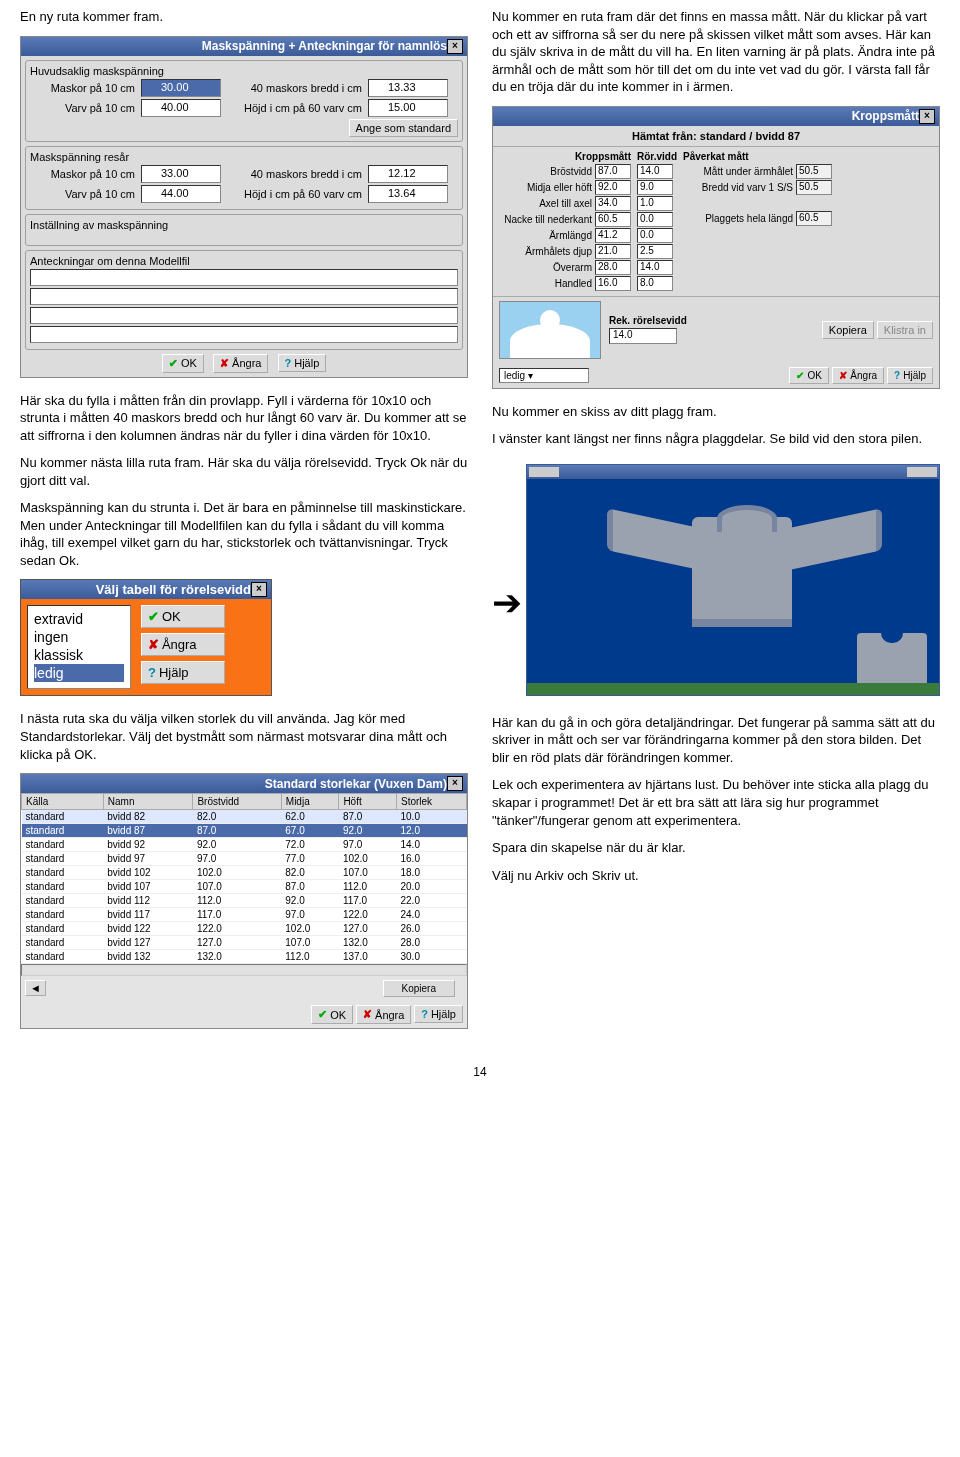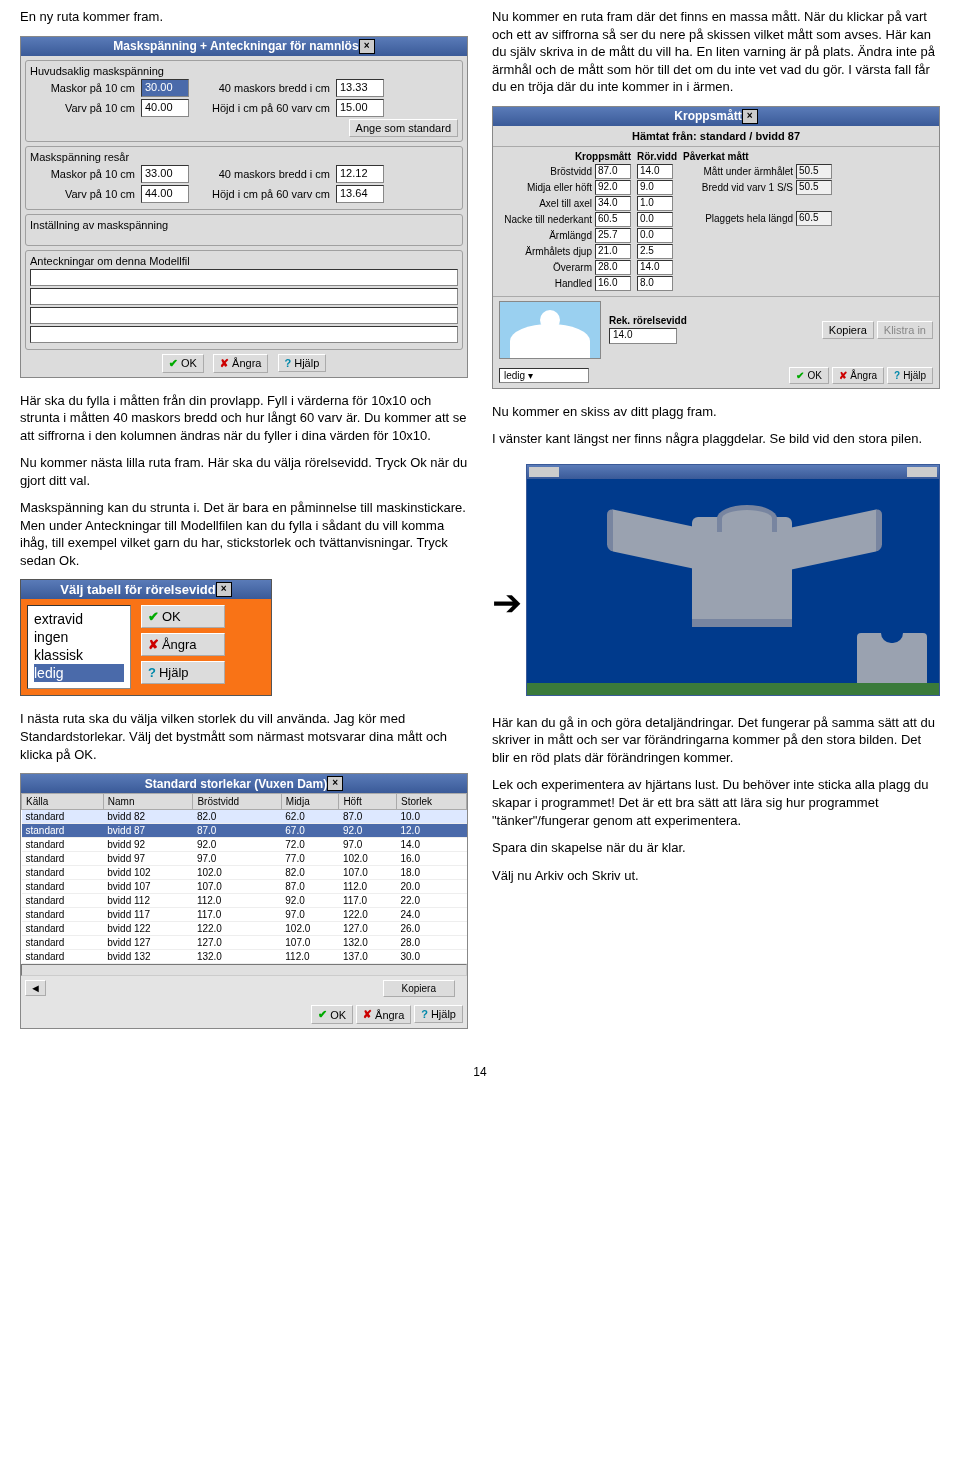--- a/index.html
+++ b/index.html
@@ -3,27 +3,27 @@
 <meta charset="utf-8">
 <style>
   body{margin:0;font-family:Verdana,Arial,sans-serif;font-size:13px;color:#000;background:#fff;width:960px}
   .page{display:flex;gap:24px;padding:8px 20px 20px 20px}
   .col{flex:1;min-width:0}
   .bodytext{line-height:1.35;margin:0 0 10px 0}
   .pagenum{text-align:center;font-size:12px;margin-top:16px;margin-bottom:30px}
 
   
   .dlg{border:1px solid #888;background:#dcdcdc;font-family:"MS Sans Serif",Tahoma,sans-serif;font-size:11px;margin-bottom:14px}
-  .dlg-title{background:linear-gradient(#5a7bb8,#3a5a98);color:#fff;font-weight:bold;padding:2px 4px;display:flex;justify-content:center;align-items:center;font-size:12px}
+  .dlg-title{background:linear-gradient(#5a7bb8,#3a5a98);color:#fff;font-weight:bold;padding:2px 4px;display:flex;justify-content:flex-end;align-items:center;font-size:12px}
   .dlg-title .xbtn{background:#ccc;color:#000;width:14px;height:13px;text-align:center;line-height:11px;border:1px solid #000;font-weight:bold;font-size:10px}
   .grp{border:1px solid #a0a0a0;margin:4px;padding:4px;border-radius:3px;background:#dcdcdc}
   .grp-title{font-size:11px;font-weight:normal;margin-bottom:2px}
   .row{display:flex;gap:6px;margin:2px 0;align-items:center}
   .lbl{text-align:right;font-size:11px}
-  .field{background:#fff;border:1px inset #888;padding:1px 3px;font-size:11px;min-height:14px}
+  .field{background:#fff;border:1px inset #888;padding:1px 19px;font-size:11px;min-height:14px}
   .btn{display:inline-flex;align-items:center;gap:3px;border:1px outset #fff;background:#dcdcdc;padding:2px 6px;font-size:11px}
   .btnrow{text-align:center;margin:4px 0}
   .btnrow .btn{margin:0 3px}
   .notefield{background:#fff;border:1px inset #888;height:15px;margin:2px 0}
 
   
   .ror-dlg{width:250px;border:1px solid #555;background:#f97316;font-size:13px;margin-bottom:14px}
   .ror-dlg .dlg-title span:first-child{font-size:13px}
   .ror-body{display:flex;padding:6px;gap:10px}
   .ror-list{background:#fff;border:1px inset #888;padding:4px 6px;font-size:14px;width:90px}
@@ -351,21 +351,21 @@
               <div class="r">
                 <span class="kl">Axel till axel</span>
                 <span class="kv">34.0</span>
               </div>
               <div class="r">
                 <span class="kl">Nacke till nederkant</span>
                 <span class="kv">60.5</span>
               </div>
               <div class="r">
                 <span class="kl">Ärmlängd</span>
-                <span class="kv">25.7</span>
+                <span class="kv">41.2</span>
               </div>
               <div class="r">
                 <span class="kl">Ärmhålets djup</span>
                 <span class="kv">21.0</span>
               </div>
               <div class="r">
                 <span class="kl">Överarm</span>
                 <span class="kv">28.0</span>
               </div>
               <div class="r">

